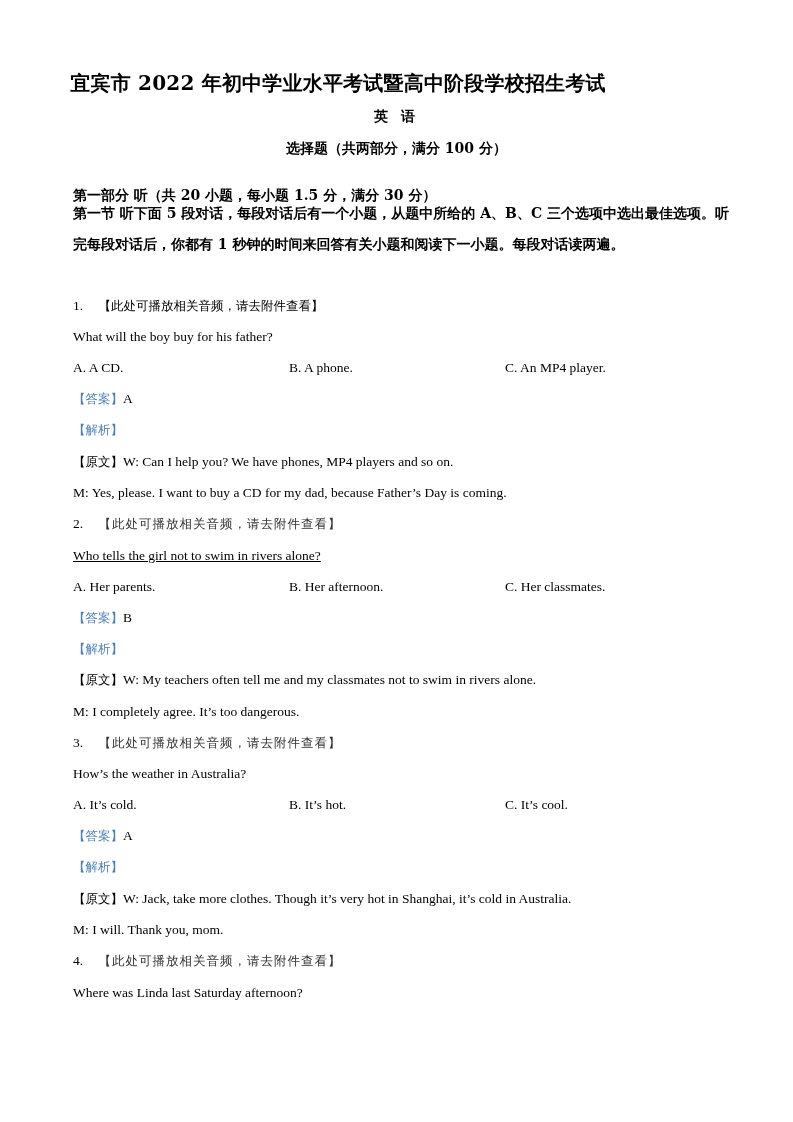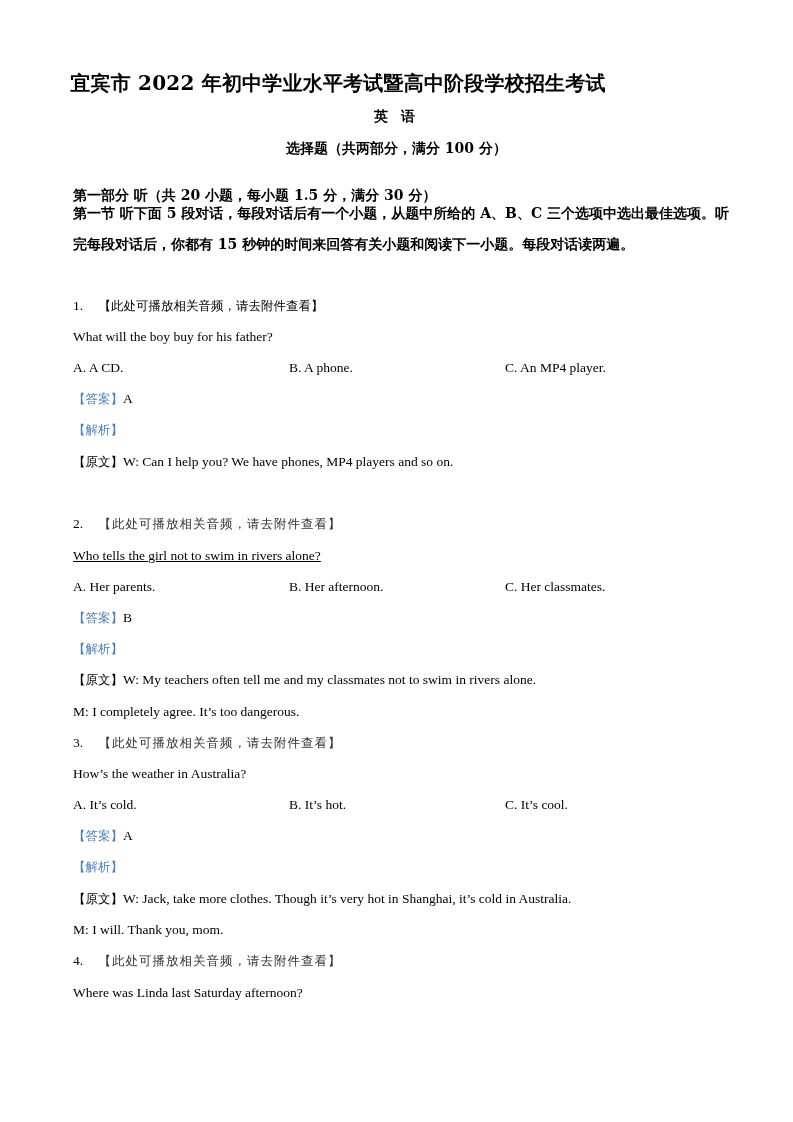--- a/index.html
+++ b/index.html
@@ -40,41 +40,42 @@
 </head>
 <body>
 
 <div class="page">
 
   <div class="title">宜宾市 2022 年初中学业水平考试暨高中阶段学校招生考试</div>
   <div class="subject">英 语</div>
   <div class="subtitle">选择题（共两部分，满分 100 分）</div>
 
   <div class="bold-line" style="top:172px;margin-top:15px;">第一部分 听（共 20 小题，每小题 1.5 分，满分 30 分）</div>
-  <div class="bold-line instr">第一节 听下面 5 段对话，每段对话后有一个小题，从题中所给的 A、B、C 三个选项中选出最佳选项。听完每段对话后，你都有 15 秒钟的时间来回答有关小题和阅读下一小题。每段对话读两遍。</div>
+  <div class="bold-line instr">第一节 听下面 5 段对话，每段对话后有一个小题，从题中所给的 A、B、C 三个选项中选出最佳选项。听完每段对话后，你都有 1 秒钟的时间来回答有关小题和阅读下一小题。每段对话读两遍。</div>
 
   <div class="line" style="top:298px;">
     <span class="num">1.</span>
     <span class="cn">【此处可播放相关音频，请去附件查看】</span>
   </div>
   <div class="line" style="top:329px;">What will the boy buy for his father?</div>
   <div class="line" style="top:360px;">
     <span class="opt opt-a">A. A CD.</span>
     <span class="opt opt-b">B. A phone.</span>
     <span class="opt opt-c">C. An MP4 player.</span>
   </div>
   <div class="line" style="top:391px;">
     <span class="blue">【答案】</span><span>A</span>
   </div>
   <div class="line" style="top:422px;">
     <span class="blue">【解析】</span>
   </div>
   <div class="line" style="top:454px;">
     <span class="cn">【原文】</span><span>W: Can I help you? We have phones, MP4 players and so on.</span>
   </div>
+  <div class="line" style="top:485px;">M: Yes, please. I want to buy a CD for my dad, because Father’s Day is coming.</div>
 
   <div class="line" style="top:516px;">
     <span class="num">2.</span>
     <span class="cn cn-light">【此处可播放相关音频，请去附件查看】</span>
   </div>
   <div class="line" style="top:548px;text-decoration:underline;">Who tells the girl not to swim in rivers alone?</div>
   <div class="line" style="top:579px;">
     <span class="opt opt-a">A. Her parents.</span>
     <span class="opt opt-b">B. Her afternoon.</span>
     <span class="opt opt-c">C. Her classmates.</span>

